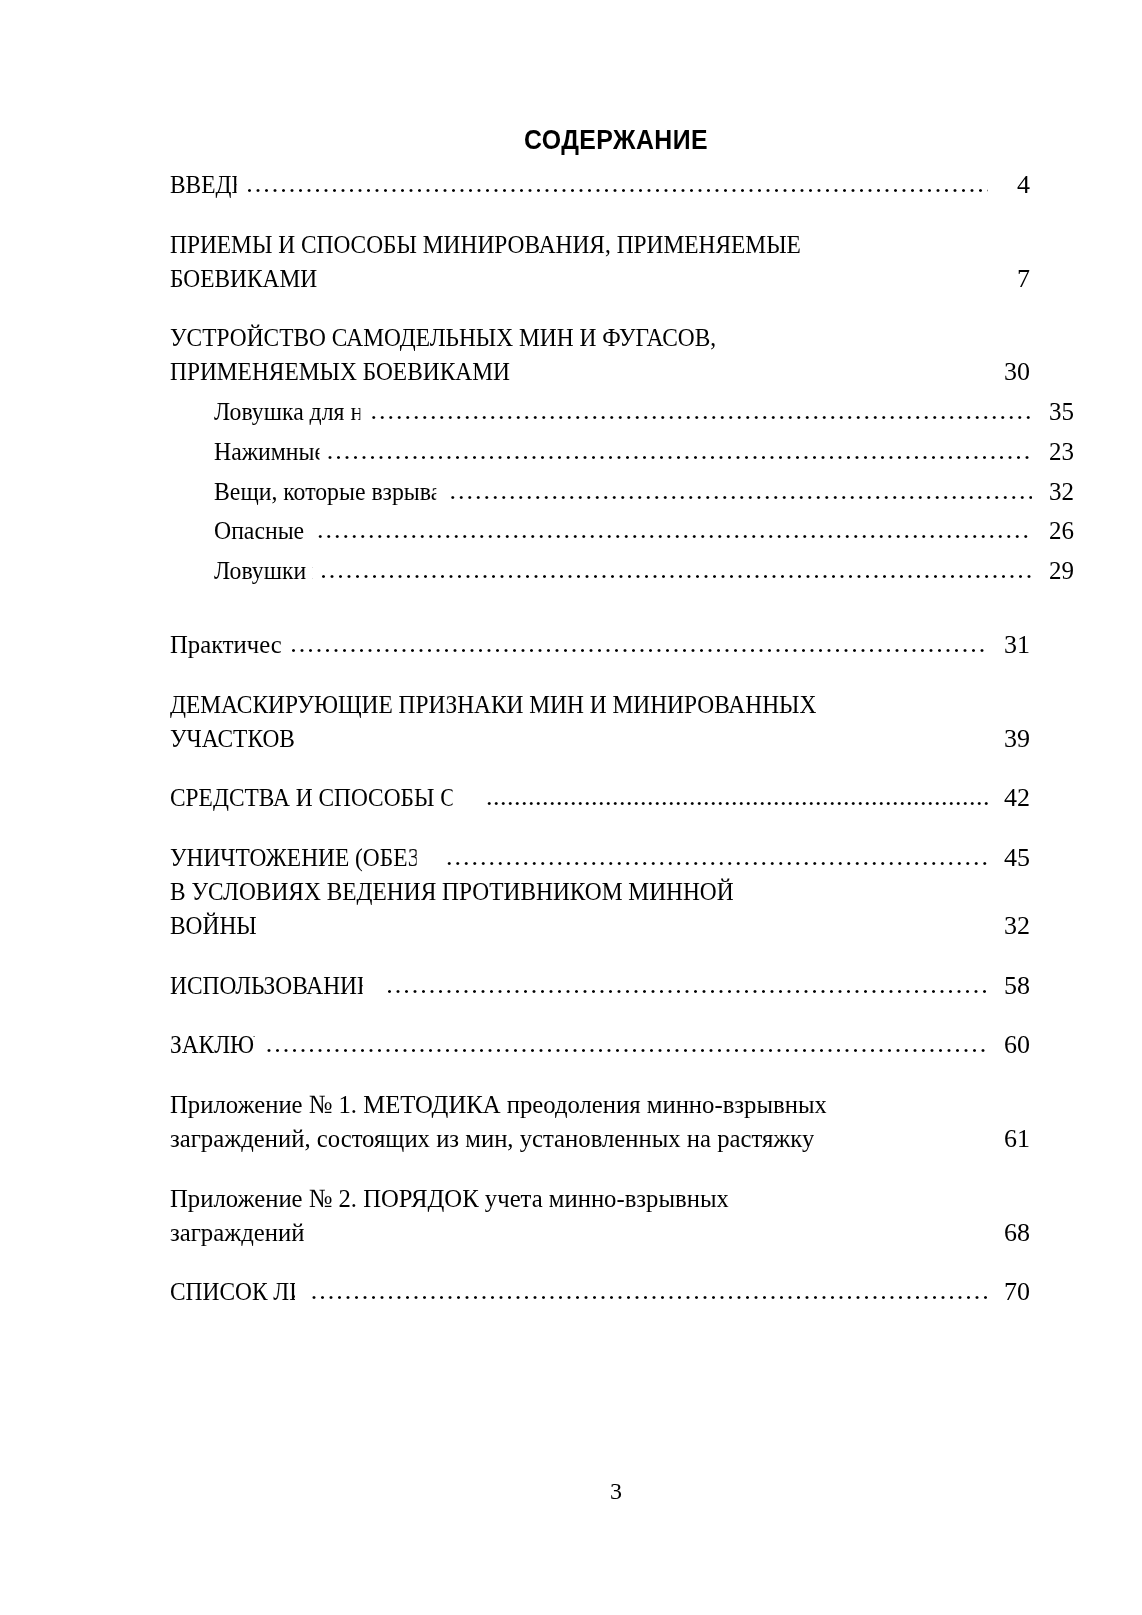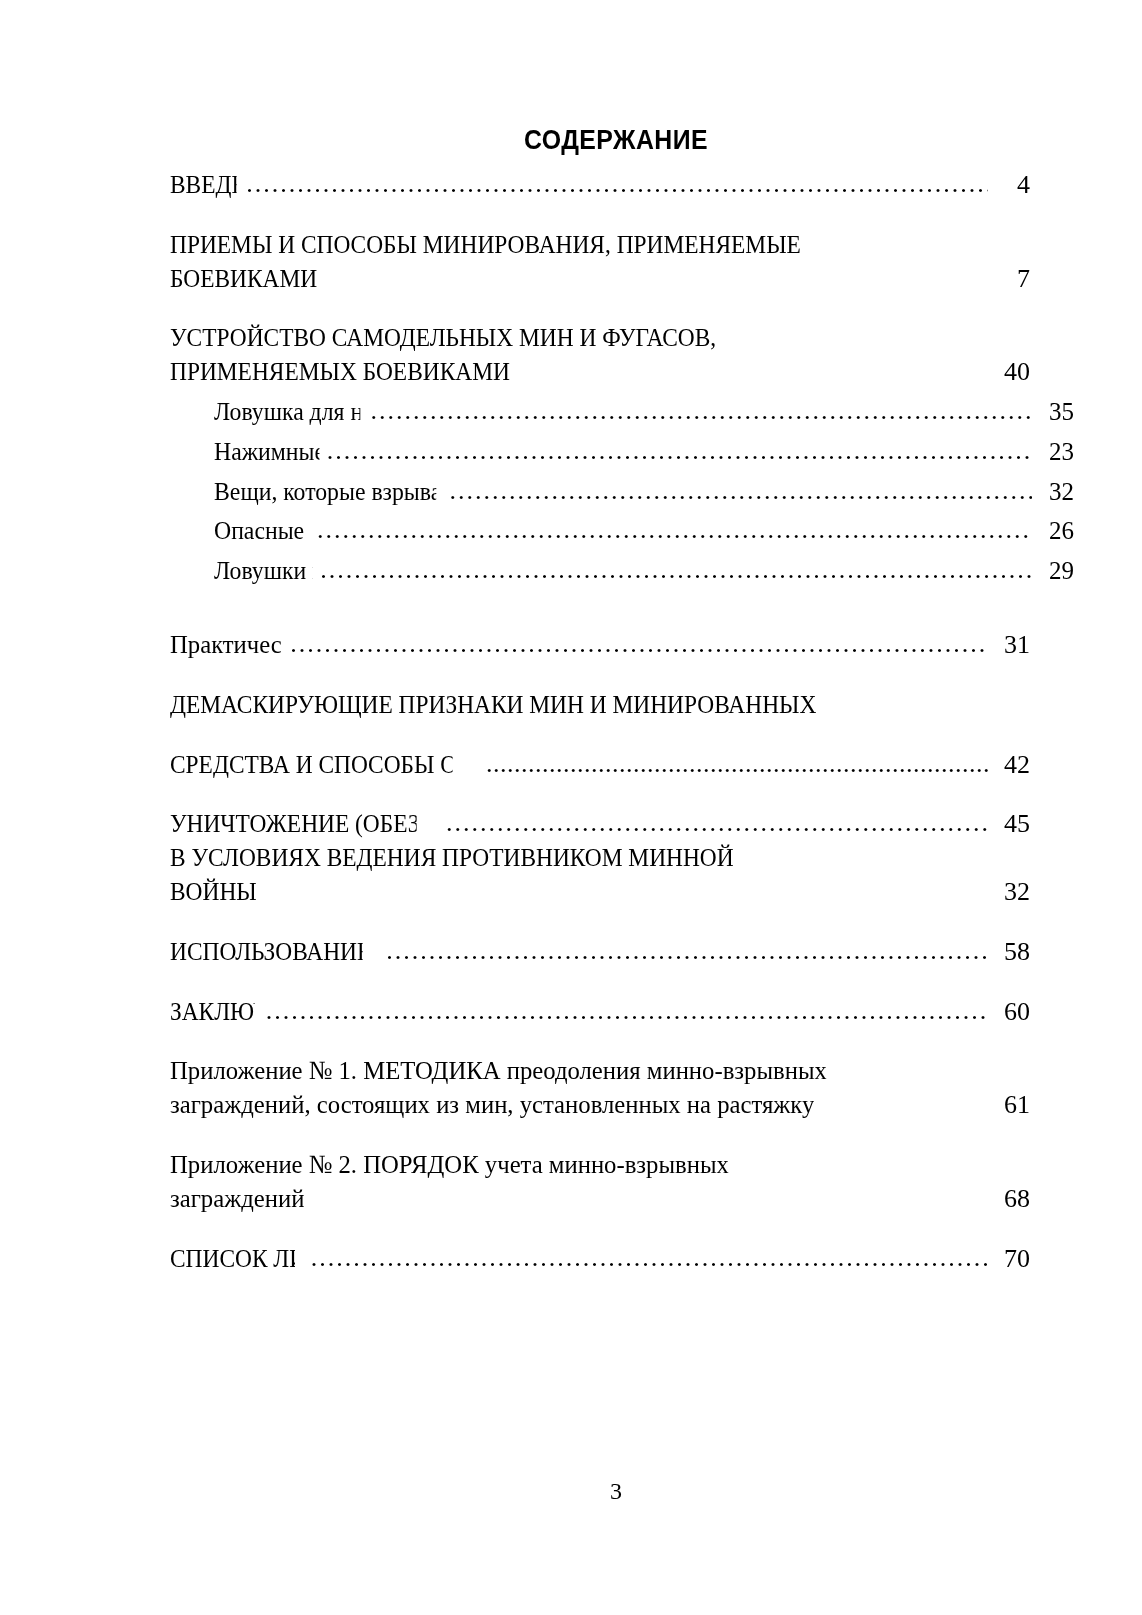--- a/index.html
+++ b/index.html
@@ -142,21 +142,21 @@
         <span class="entry-page">7</span>
       </div>
       <div class="entry main gap-md">
         <span class="entry-label">УСТРОЙСТВО САМОДЕЛЬНЫХ МИН И ФУГАСОВ,</span>
         <span class="leader none"></span>
         <span class="entry-page"></span>
       </div>
       <div class="entry main gap-none cont">
         <span class="entry-label">ПРИМЕНЯЕМЫХ БОЕВИКАМИ</span>
         <span class="leader"></span>
-        <span class="entry-page">40</span>
+        <span class="entry-page">30</span>
       </div>
       <div class="entry sub mixed gap-sm">
         <span class="entry-label">Ловушка для невнимательных</span>
         <span class="leader"></span>
         <span class="entry-page">35</span>
       </div>
       <div class="entry sub mixed gap-sm">
         <span class="entry-label">Нажимные ловушки</span>
         <span class="leader"></span>
         <span class="entry-page">23</span>
@@ -178,20 +178,25 @@
       </div>
       <div class="entry main mixed gap-xl">
         <span class="entry-label">Практическая работа</span>
         <span class="leader"></span>
         <span class="entry-page">31</span>
       </div>
       <div class="entry main gap-md">
         <span class="entry-label">ДЕМАСКИРУЮЩИЕ ПРИЗНАКИ МИН  И МИНИРОВАННЫХ</span>
         <span class="leader none"></span>
         <span class="entry-page"></span>
+      </div>
+      <div class="entry main gap-none cont">
+        <span class="entry-label">УЧАСТКОВ</span>
+        <span class="leader"></span>
+        <span class="entry-page">39</span>
       </div>
       <div class="entry main gap-md">
         <span class="entry-label">СРЕДСТВА И СПОСОБЫ ОБНАРУЖЕНИЯ МИН (ФУГАСОВ)</span>
         <span class="leader tight"></span>
         <span class="entry-page">42</span>
       </div>
       <div class="entry main gap-md">
         <span class="entry-label">УНИЧТОЖЕНИЕ (ОБЕЗВРЕЖИВАНИЕ) ОТДЕЛЬНЫХ МИН</span>
         <span class="leader"></span>
         <span class="entry-page">45</span>

